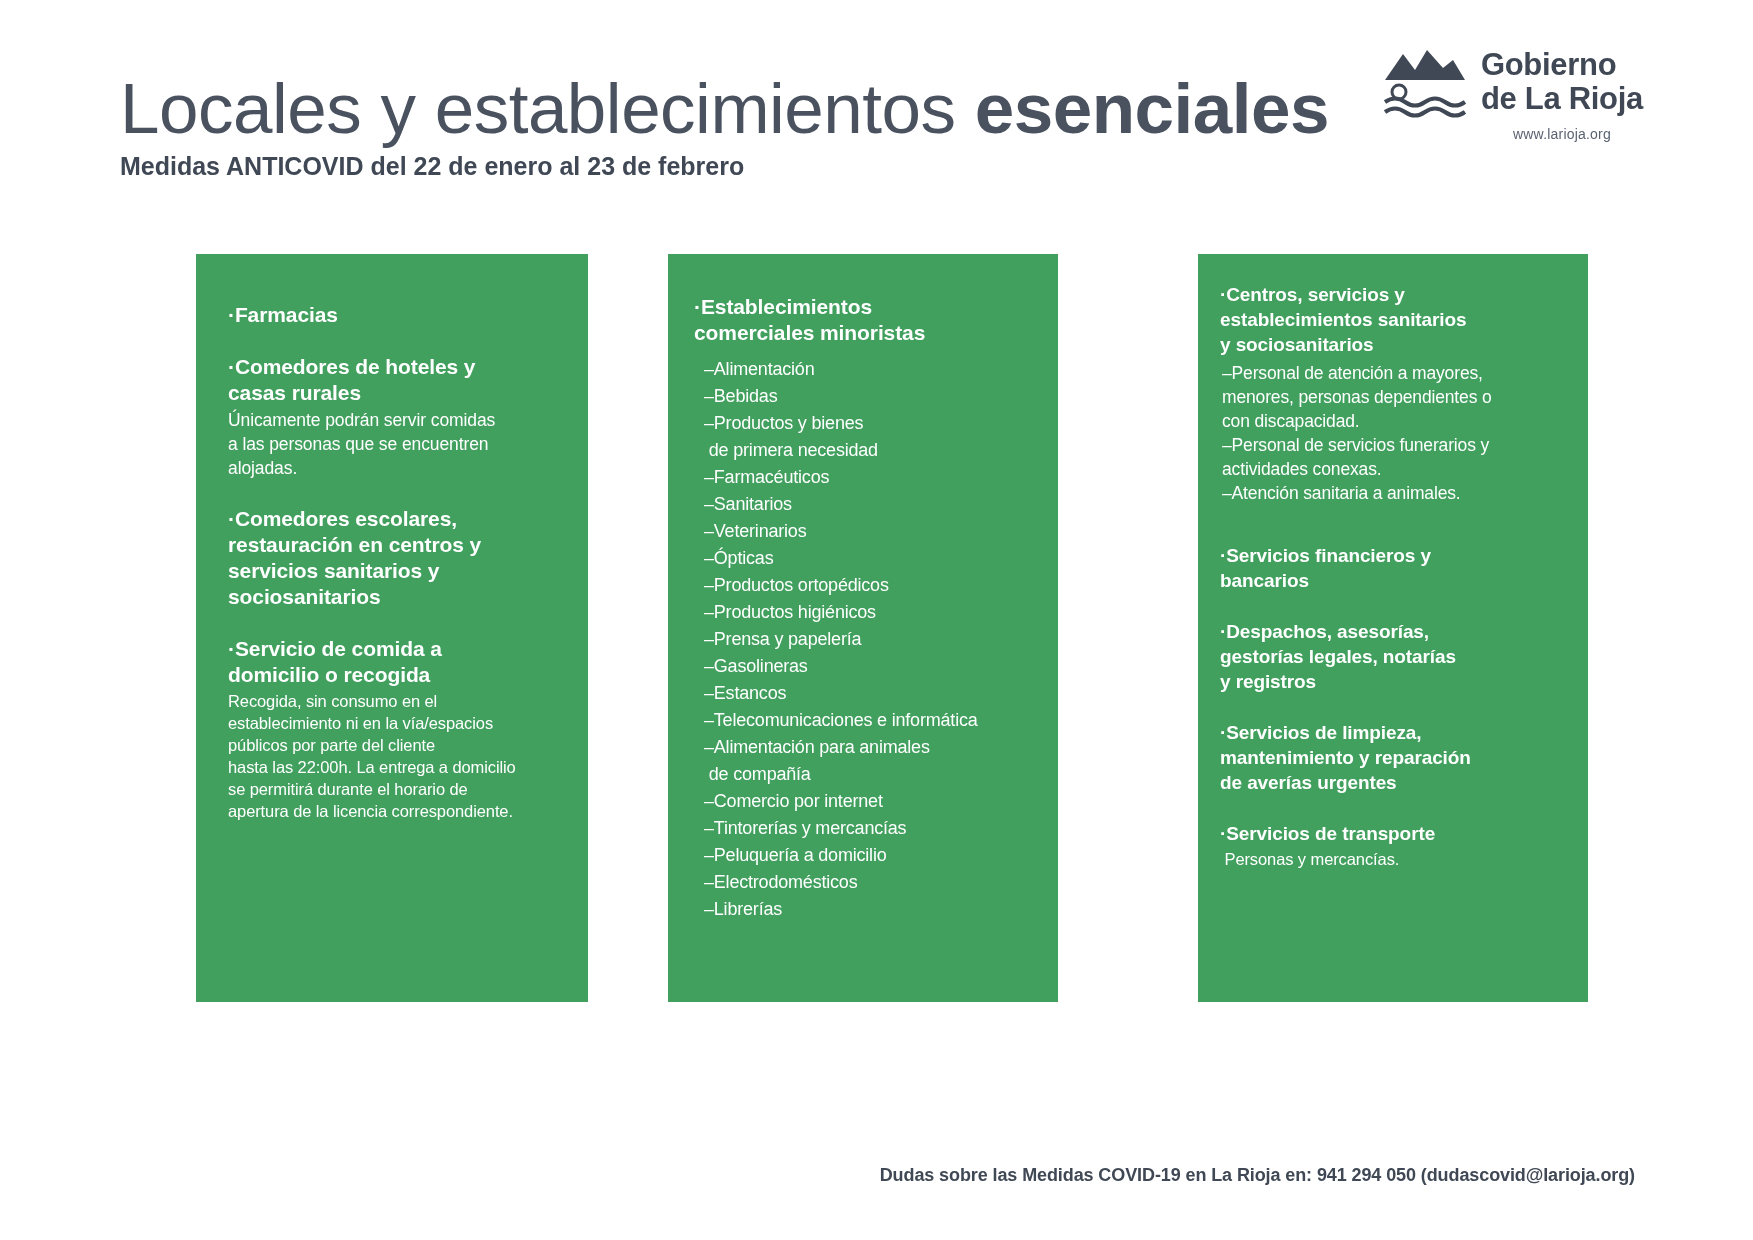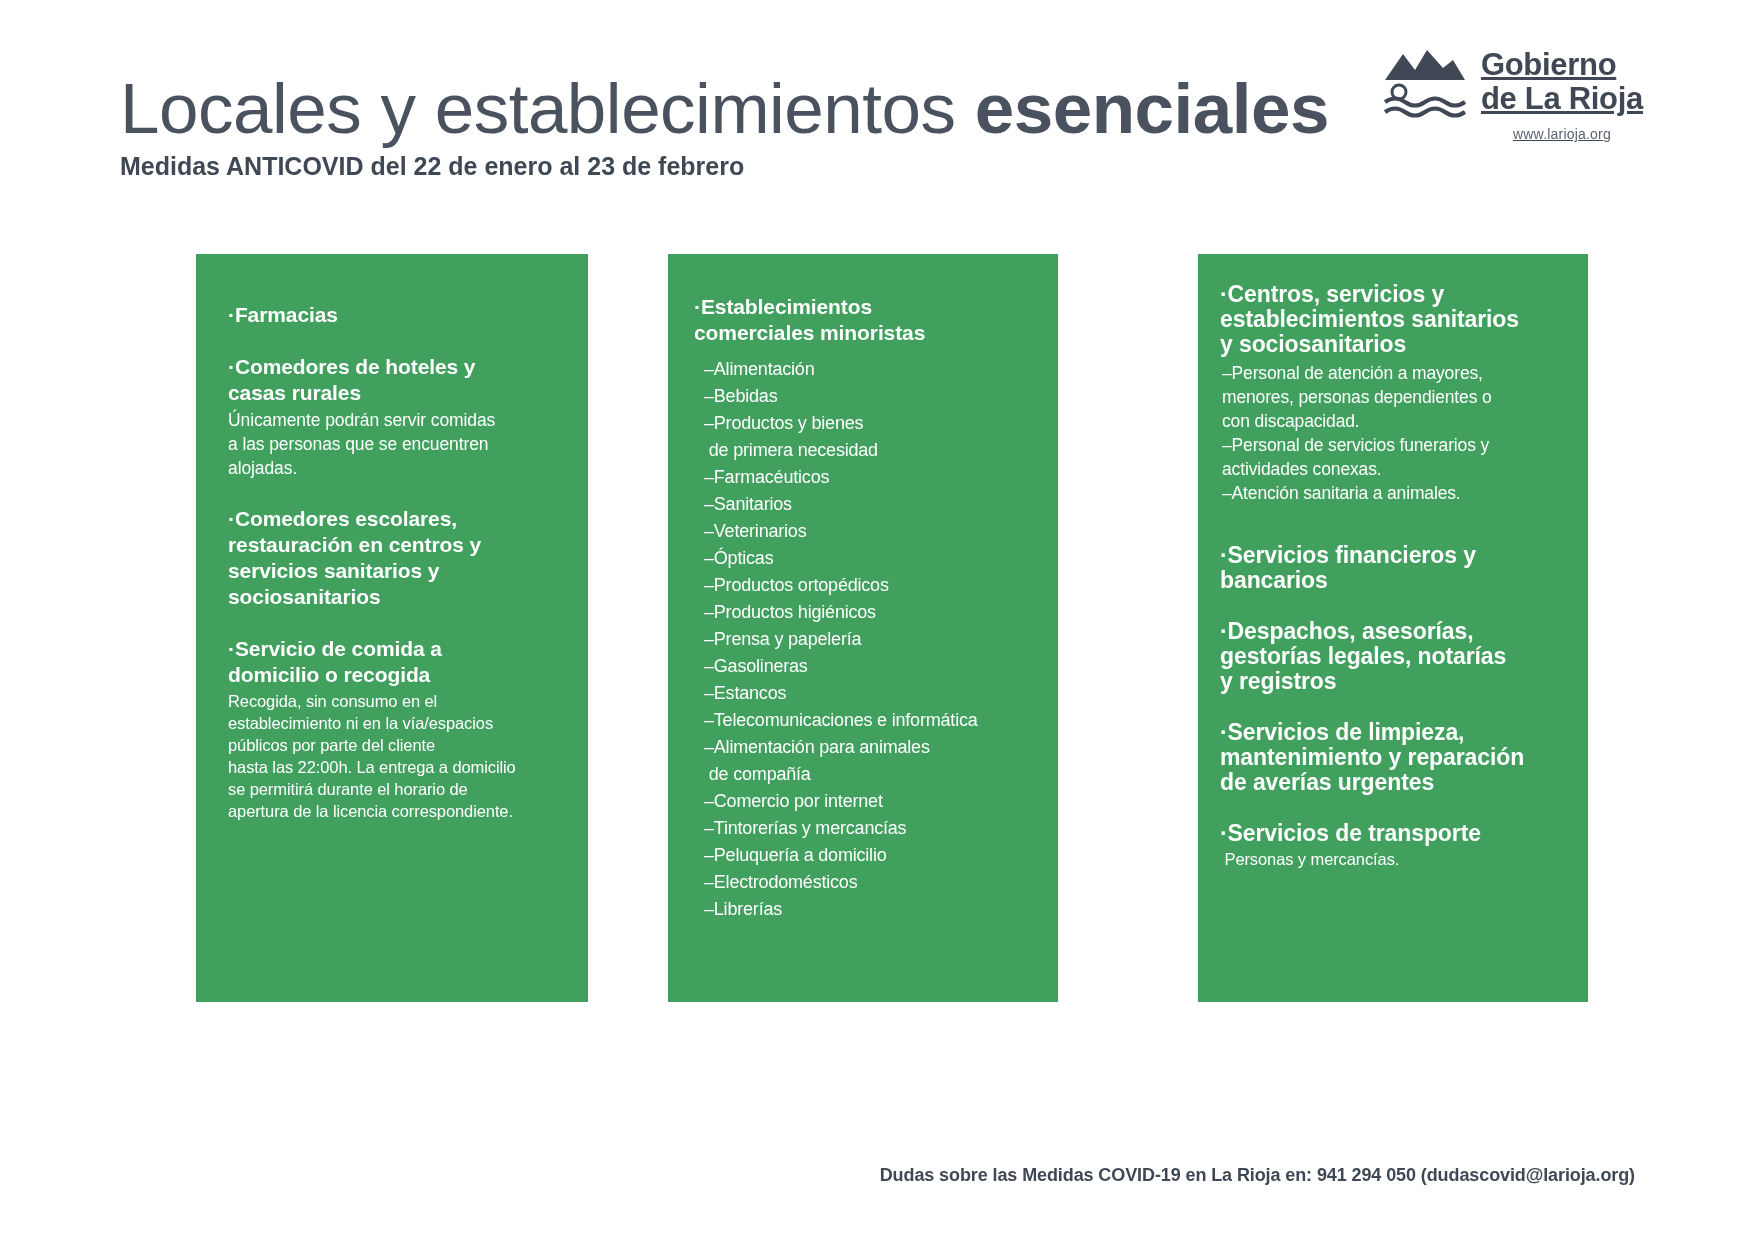--- a/index.html
+++ b/index.html
@@ -59,21 +59,20 @@
   }
   .logo-mark {
     width: 84px;
     height: 74px;
     margin-right: 14px;
     margin-top: 6px;
   }
   .logo-text {
     line-height: 1;
     padding-top: 8px;
-    text-decoration: underline;
   }
   .logo-line {
     font-size: 31px;
     font-weight: bold;
     color: #3f4854;
     letter-spacing: -0.3px;
     line-height: 34px;
     white-space: nowrap;
   }
   .logo-url {
@@ -103,21 +102,21 @@
   .col-2 { left: 668px;  width: 390px; height: 748px; padding: 40px 26px 0 26px; }
   .col-3 { left: 1198px; width: 390px; height: 748px; padding: 28px 22px 0 22px; }
 
   .heading {
     font-size: 21px;
     font-weight: bold;
     line-height: 26px;
     margin: 0 0 2px 0;
     letter-spacing: -0.1px;
   }
-  .c3 .heading { font-size: 23px; line-height: 25px; }
+  .c3 .heading { font-size: 19px; line-height: 25px; }
   .note {
     font-size: 17.5px;
     line-height: 24px;
     font-weight: 400;
     letter-spacing: -0.1px;
   }
   .note-tight {
     font-size: 16.5px;
     line-height: 22px;
   }

